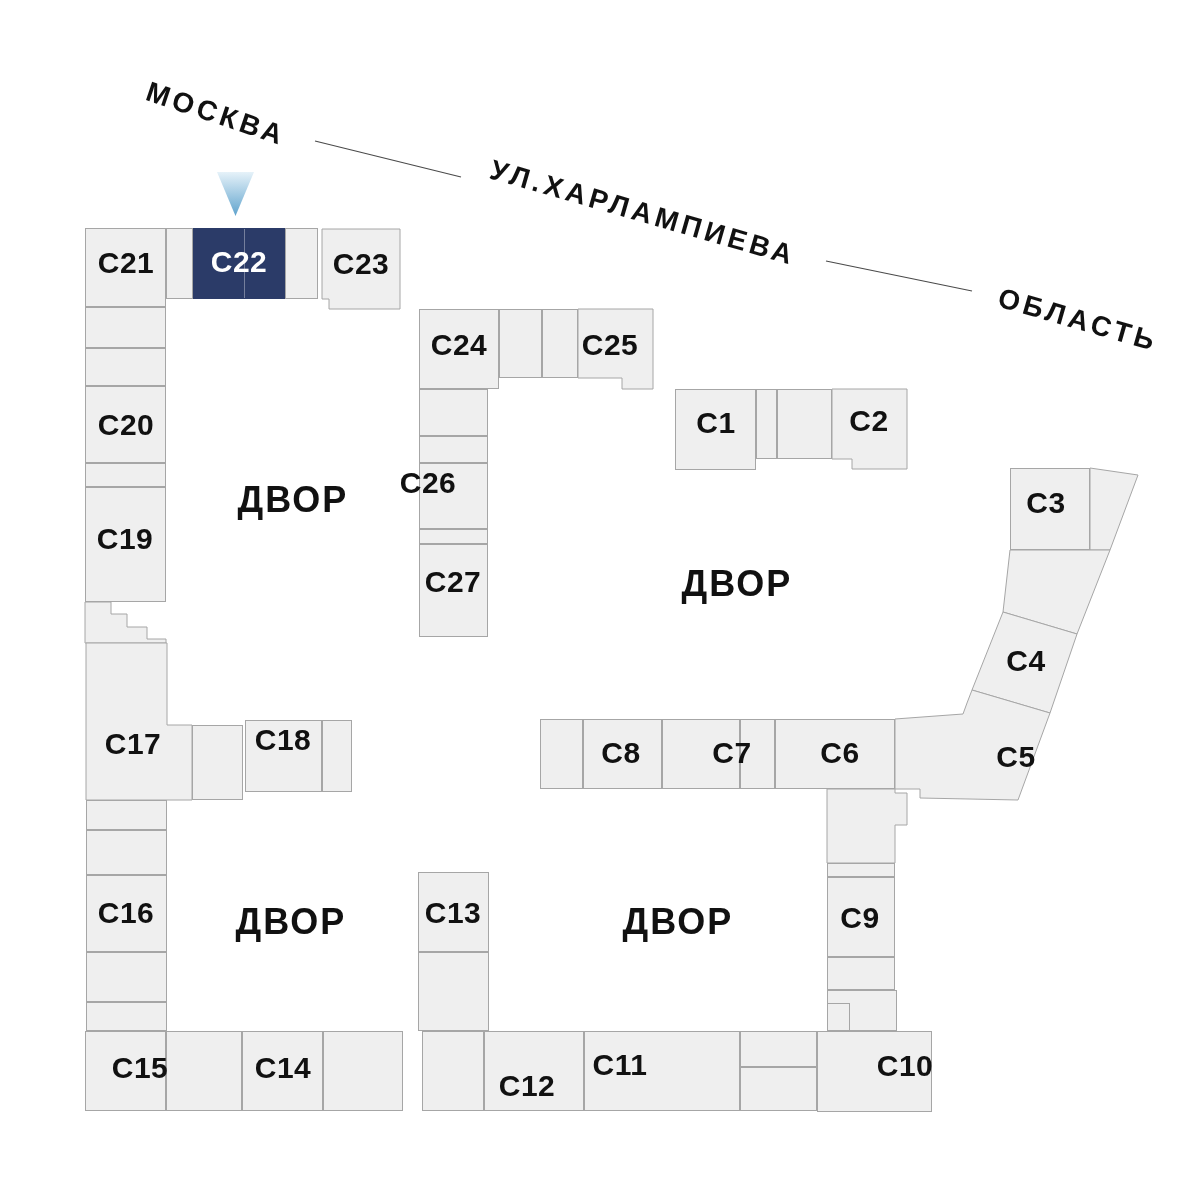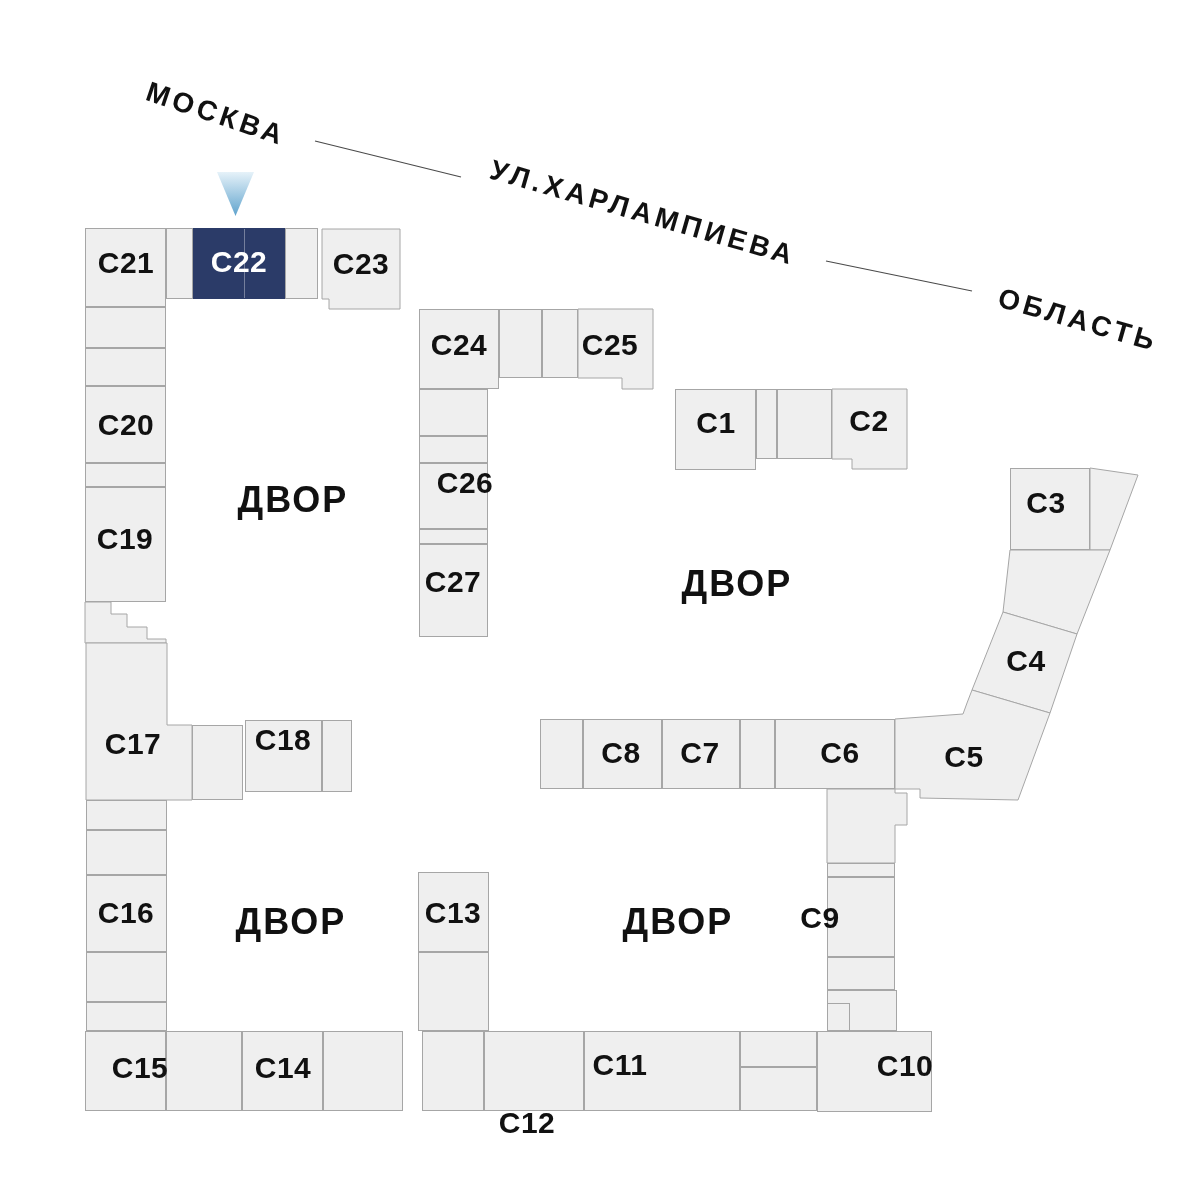--- a/index.html
+++ b/index.html
@@ -130,37 +130,37 @@
   <div class="lbl" style="left:126px;top:263px">С21</div>
   <div class="lbl sel" style="left:239px;top:262px">С22</div>
   <div class="lbl" style="left:361px;top:264px">С23</div>
   <div class="lbl" style="left:126px;top:425px">С20</div>
   <div class="lbl" style="left:125px;top:539px">С19</div>
   <div class="lbl" style="left:133px;top:744px">С17</div>
   <div class="lbl" style="left:283px;top:740px">С18</div>
   <div class="lbl" style="left:126px;top:913px">С16</div>
   <div class="lbl" style="left:140px;top:1068px">С15</div>
   <div class="lbl" style="left:283px;top:1068px">С14</div>
-  <div class="lbl" style="left:527px;top:1123px">С12</div>
+  <div class="lbl" style="left:527px;top:1086px">С12</div>
   <div class="lbl" style="left:620px;top:1065px">С11</div>
   <div class="lbl" style="left:905px;top:1066px">С10</div>
   <div class="lbl" style="left:459px;top:345px">С24</div>
   <div class="lbl" style="left:610px;top:345px">С25</div>
-  <div class="lbl" style="left:465px;top:483px">С26</div>
+  <div class="lbl" style="left:428px;top:483px">С26</div>
   <div class="lbl" style="left:453px;top:582px">С27</div>
   <div class="lbl" style="left:453px;top:913px">С13</div>
   <div class="lbl" style="left:716px;top:423px">С1</div>
   <div class="lbl" style="left:869px;top:421px">С2</div>
   <div class="lbl" style="left:1046px;top:503px">С3</div>
   <div class="lbl" style="left:1026px;top:661px">С4</div>
-  <div class="lbl" style="left:964px;top:757px">С5</div>
+  <div class="lbl" style="left:1016px;top:757px">С5</div>
   <div class="lbl" style="left:621px;top:753px">С8</div>
-  <div class="lbl" style="left:700px;top:753px">С7</div>
+  <div class="lbl" style="left:732px;top:753px">С7</div>
   <div class="lbl" style="left:840px;top:753px">С6</div>
-  <div class="lbl" style="left:820px;top:918px">С9</div>
+  <div class="lbl" style="left:860px;top:918px">С9</div>
 
   <div class="yard" style="left:293px;top:500px">ДВОР</div>
   <div class="yard" style="left:737px;top:584px">ДВОР</div>
   <div class="yard" style="left:291px;top:922px">ДВОР</div>
   <div class="yard" style="left:678px;top:922px">ДВОР</div>
 
   <div class="street m" style="left:216px;top:114px">МОСКВА</div>
   <div class="street s" style="left:643px;top:213px">УЛ.ХАРЛАМПИЕВА</div>
   <div class="street s" style="left:1078px;top:320px">ОБЛАСТЬ</div>
 

